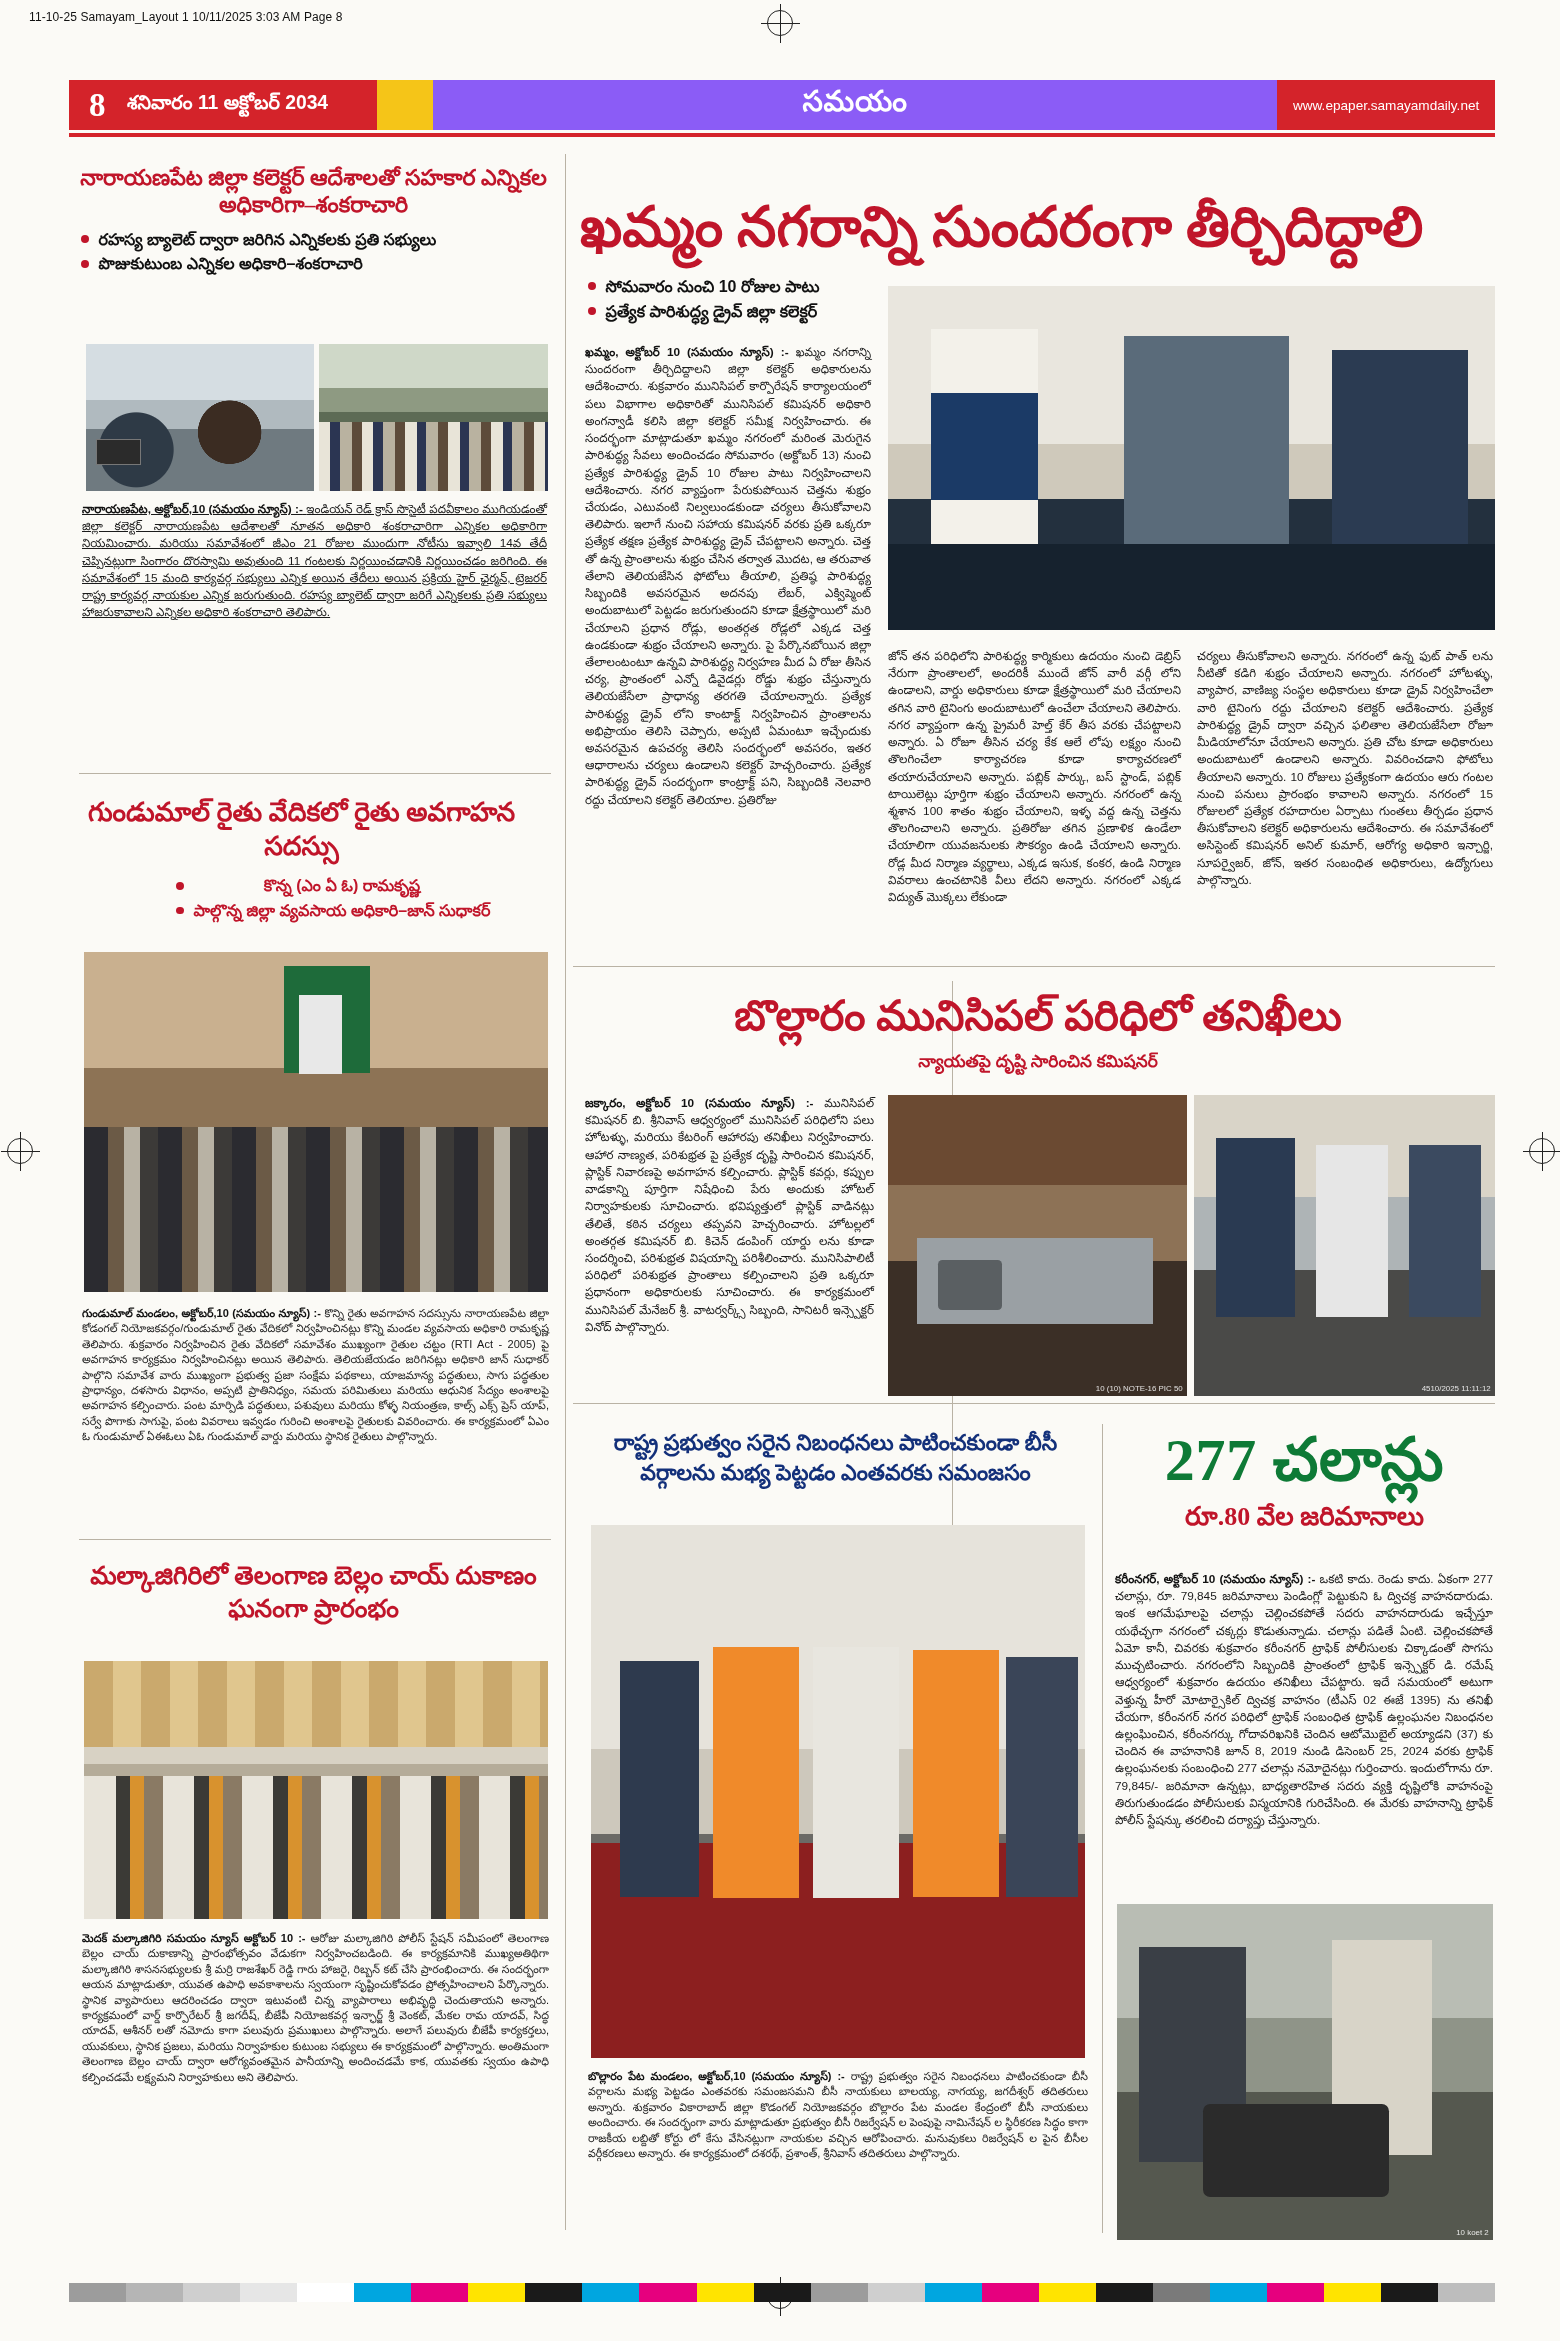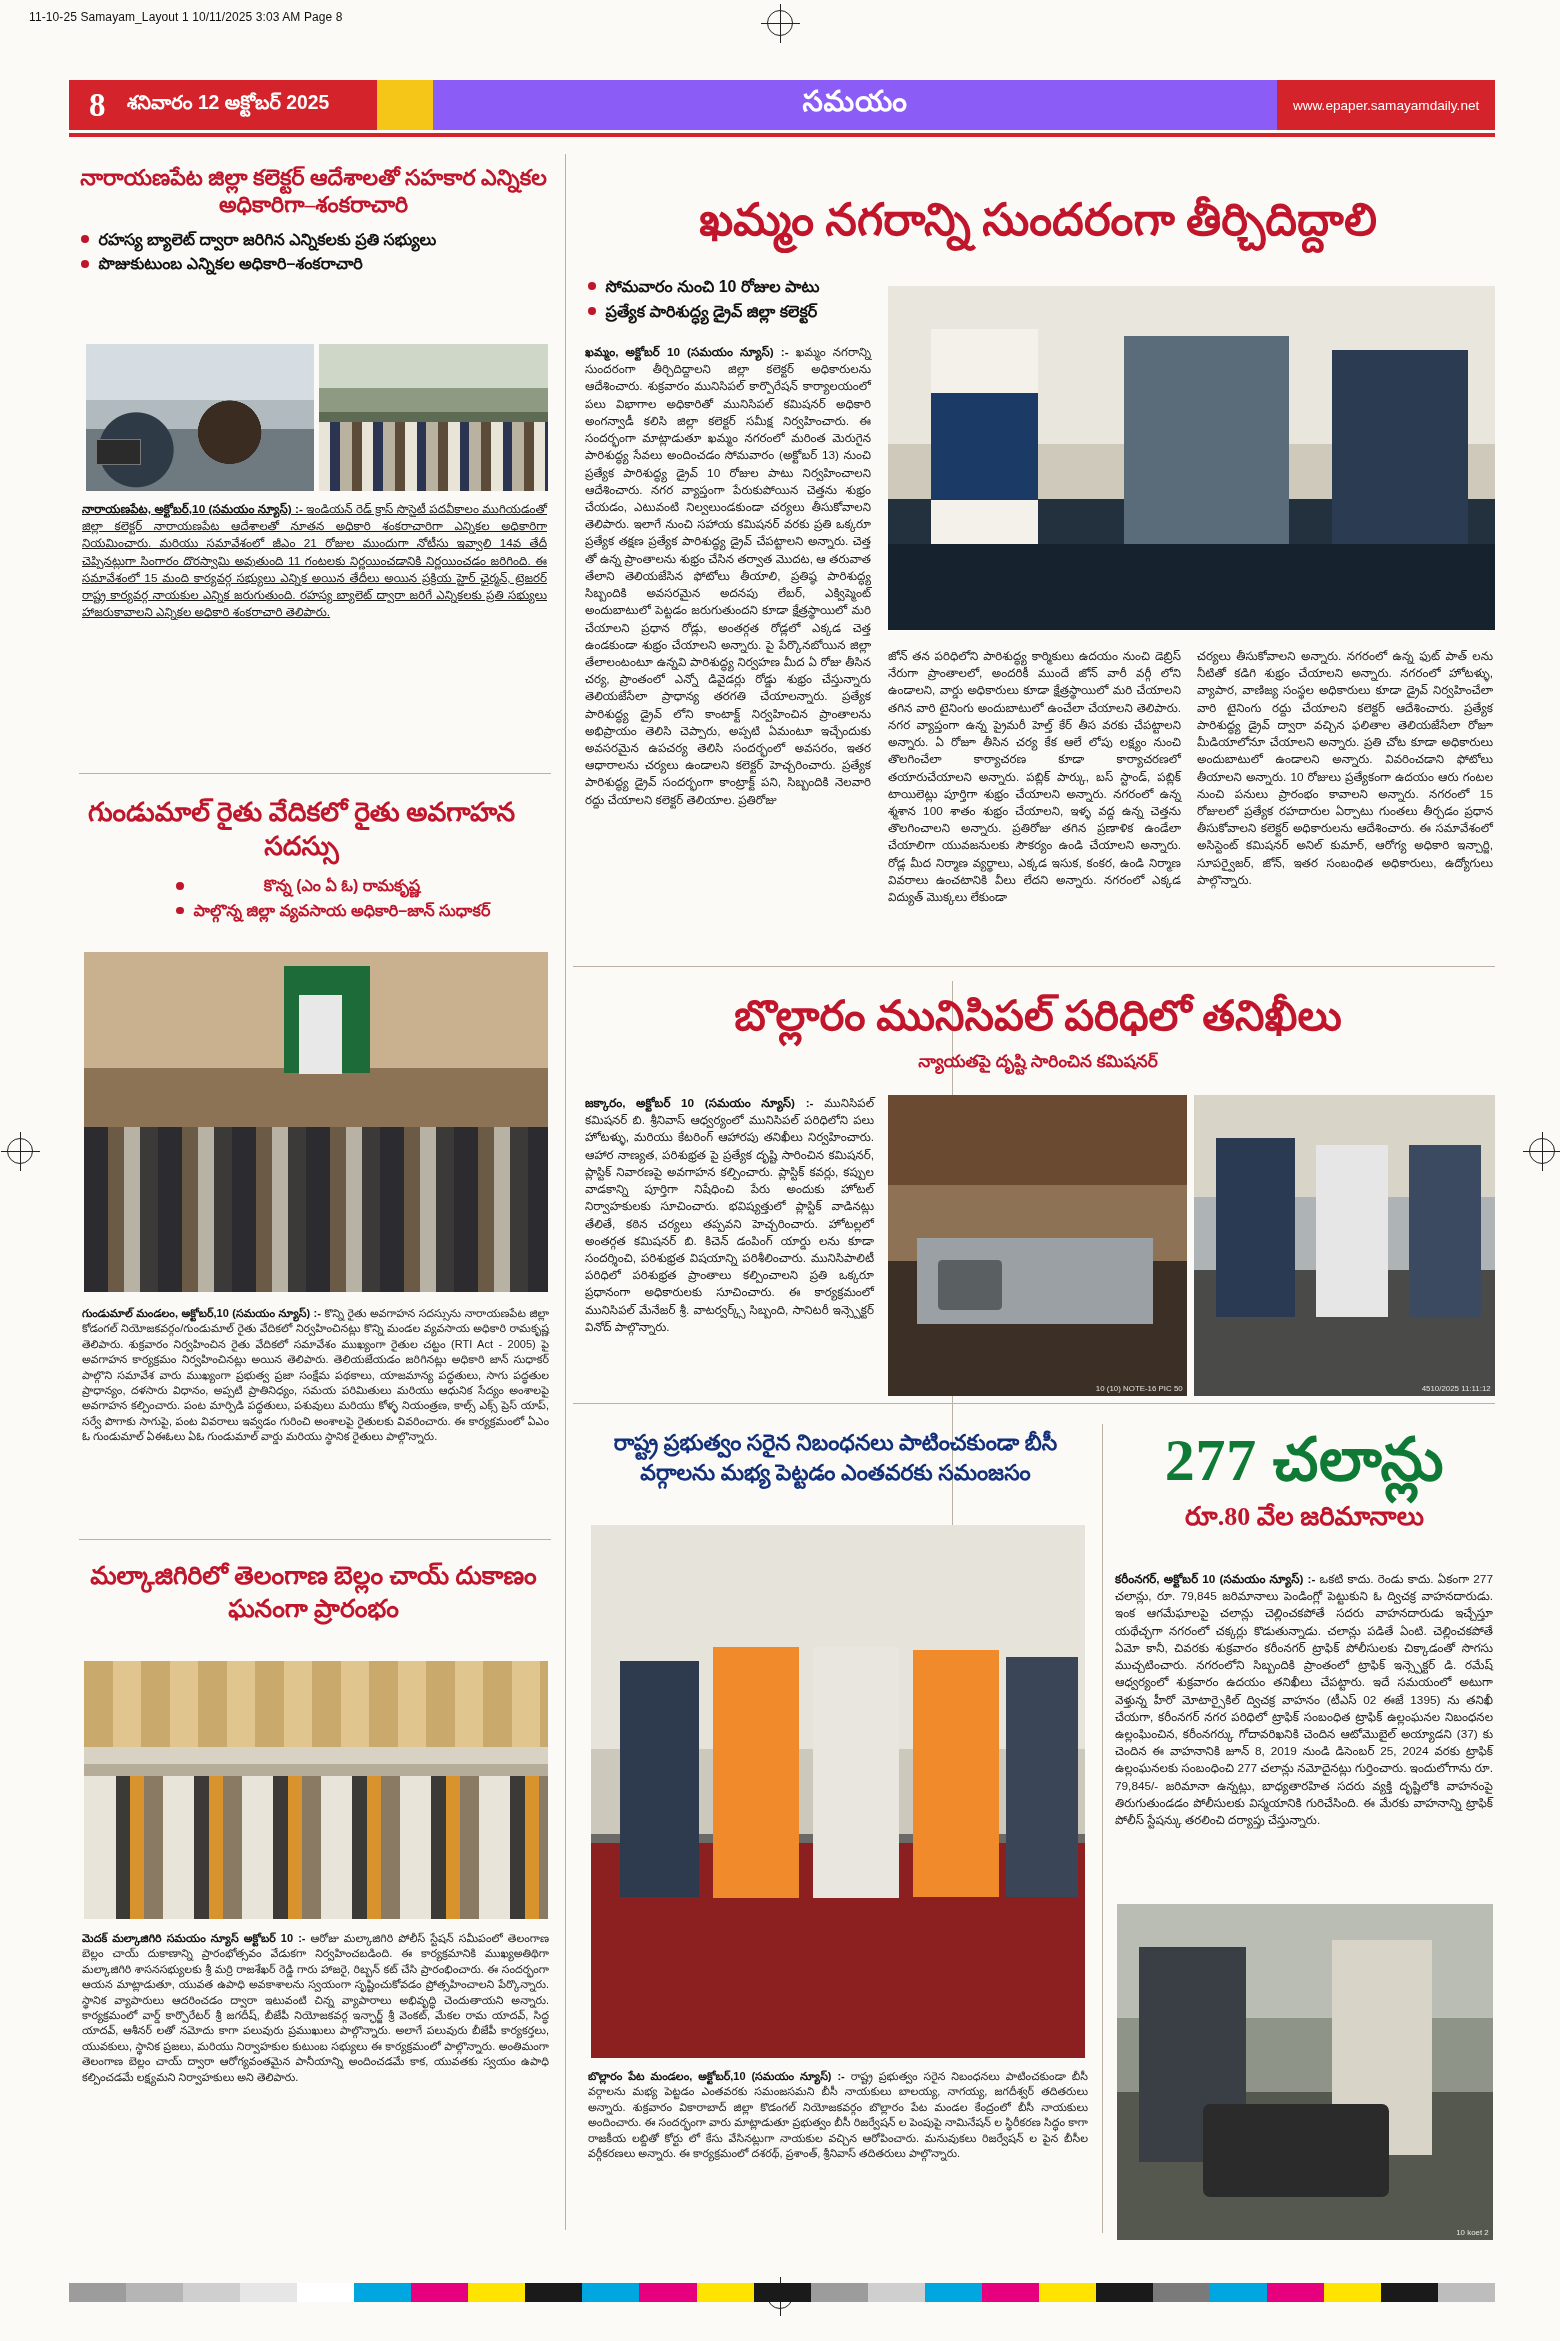--- a/index.html
+++ b/index.html
@@ -60,21 +60,21 @@
   <div class="printline">11-10-25 Samayam_Layout 1  10/11/2025  3:03 AM  Page 8</div>
 
   <div class="regmark" style="left:767px;top:10px;"></div>
   <div class="regmark" style="left:767px;top:2283px;"></div>
   <div class="regmark" style="left:7.2px;top:1138px;"></div>
   <div class="regmark" style="left:1529px;top:1138px;"></div>
 
   <div class="masthead">
     <div class="mh-red">
       <span class="mh-pageno">8</span>
-      <span class="mh-date">శనివారం 12 అక్టోబర్ 2025</span>
+      <span class="mh-date">శనివారం 11 అక్టోబర్ 2034</span>
     </div>
     <div class="mh-yellow"></div>
     <div class="mh-title">సమయం</div>
     <div class="mh-url">www.epaper.samayamdaily.net</div>
   </div>
   <div class="mh-rule"></div>
 
   <div class="vrule" style="left:565px;top:154px;height:2076px;"></div>
   <div class="vrule" style="left:952px;top:981px;height:1002px;"></div>
   <div class="vrule" style="left:1102px;top:1424px;height:809px;"></div>
@@ -142,21 +142,21 @@
     <div style="position:absolute;left:0;bottom:0;width:100%;height:143px;background:
       repeating-linear-gradient(90deg,#e8e4da 0 31.5px,#3b3a36 31.5px 46px,#d8922e 46px 60px,#8a7a64 60px 79px);"></div>
   </div>
 
   <div class="cap" style="position:absolute;left:82px;top:1931px;width:467px;">
     <span class="lead">మెదక్ మల్కాజిగిరి సమయం న్యూస్ అక్టోబర్ 10 :-</span>
     <span>ఆరోజు మల్కాజిగిరి పోలీస్ స్టేషన్ సమీపంలో తెలంగాణ బెల్లం చాయ్ దుకాణాన్ని ప్రారంభోత్సవం వేడుకగా నిర్వహించబడింది. ఈ కార్యక్రమానికి ముఖ్యఅతిథిగా మల్కాజిగిరి శాసనసభ్యులకు శ్రీ మర్రి రాజశేఖర్ రెడ్డి గారు హాజరై, రిబ్బన్ కట్ చేసి ప్రారంభించారు. ఈ సందర్భంగా ఆయన మాట్లాడుతూ, యువత ఉపాధి అవకాశాలను స్వయంగా సృష్టించుకోవడం ప్రోత్సహించాలని పేర్కొన్నారు. స్థానిక వ్యాపారులు ఆదరించడం ద్వారా ఇటువంటి చిన్న వ్యాపారాలు అభివృద్ధి చెందుతాయని అన్నారు. కార్యక్రమంలో వార్డ్ కార్పొరేటర్ శ్రీ జగదీష్, బీజేపీ నియోజకవర్గ ఇన్ఛార్జ్ శ్రీ వెంకట్, మేకల రామ యాదవ్, సిద్ధ యాదవ్, ఆశీనర్ లతో నమోదు కాగా పలువురు ప్రముఖులు పాల్గొన్నారు. అలాగే పలువురు బీజేపీ కార్యకర్తలు, యువకులు, స్థానిక ప్రజలు, మరియు నిర్వాహకుల కుటుంబ సభ్యులు ఈ కార్యక్రమంలో పాల్గొన్నారు. అంతిమంగా తెలంగాణ బెల్లం చాయ్ ద్వారా ఆరోగ్యవంతమైన పానీయాన్ని అందించడమే కాక, యువతకు స్వయం ఉపాధి కల్పించడమే లక్ష్యమని నిర్వాహకులు అని తెలిపారు.</span>
   </div>
 
   <div style="position:absolute;left:580px;top:193px;width:916px;">
-    <div class="hl" style="font-size:45px;text-align:center;">ఖమ్మం నగరాన్ని సుందరంగా తీర్చిదిద్దాలి</div>
+    <div class="hl" style="font-size:56px;">ఖమ్మం నగరాన్ని సుందరంగా తీర్చిదిద్దాలి</div>
   </div>
   <ul class="bullets" style="position:absolute;left:587px;top:276px;width:301px;">
     <li>సోమవారం నుంచి 10 రోజుల పాటు</li>
     <li>ప్రత్యేక పారిశుద్ధ్య డ్రైవ్ జిల్లా కలెక్టర్</li>
   </ul>
 
   <div class="photo" style="left:888px;top:286px;width:607px;height:344px;">
     <div class="ph-inner" style="background:linear-gradient(#e9e6de 0 46%, #cfc9bb 46% 62%, #23303e 62% 100%);"></div>
     <div style="position:absolute;left:43px;top:43px;width:107px;height:236px;background:#f3f1ea;"></div>
     <div style="position:absolute;left:43px;top:107px;width:107px;height:107px;background:#1b3a66;"></div>

